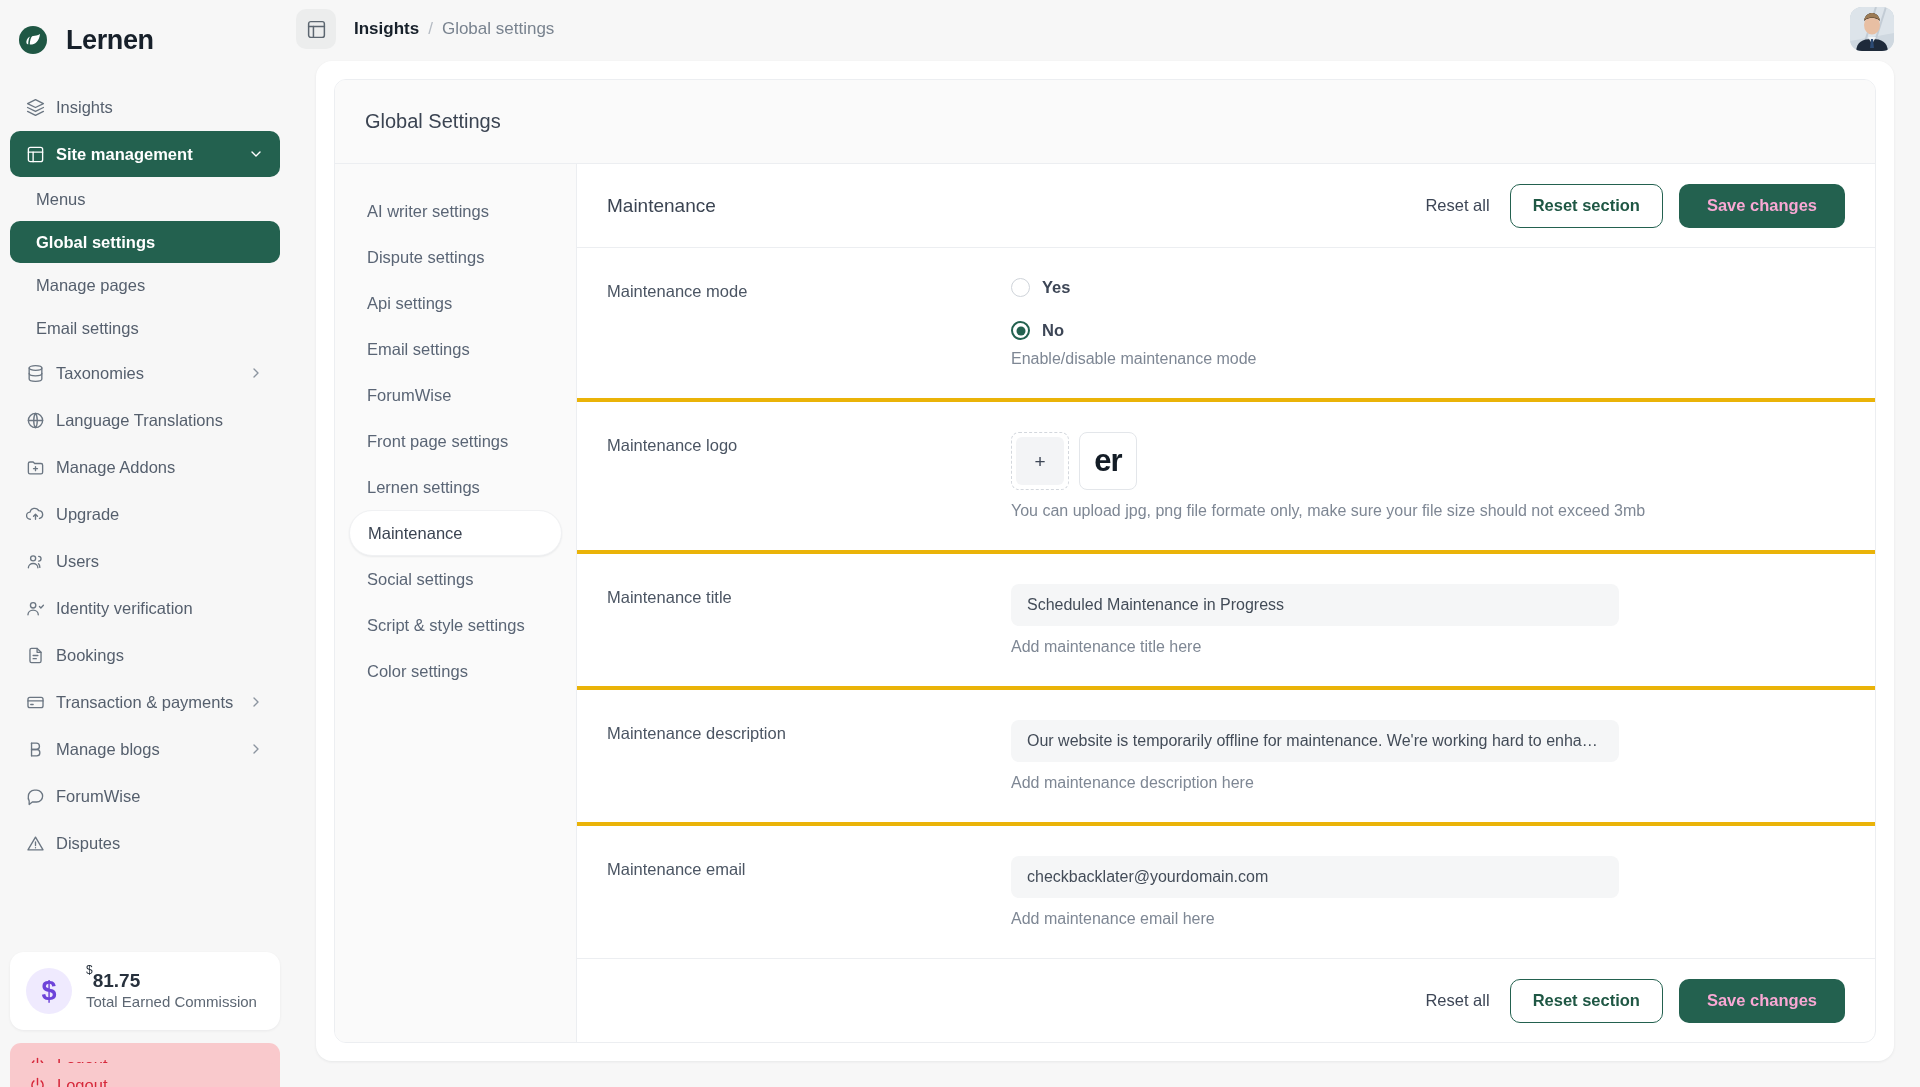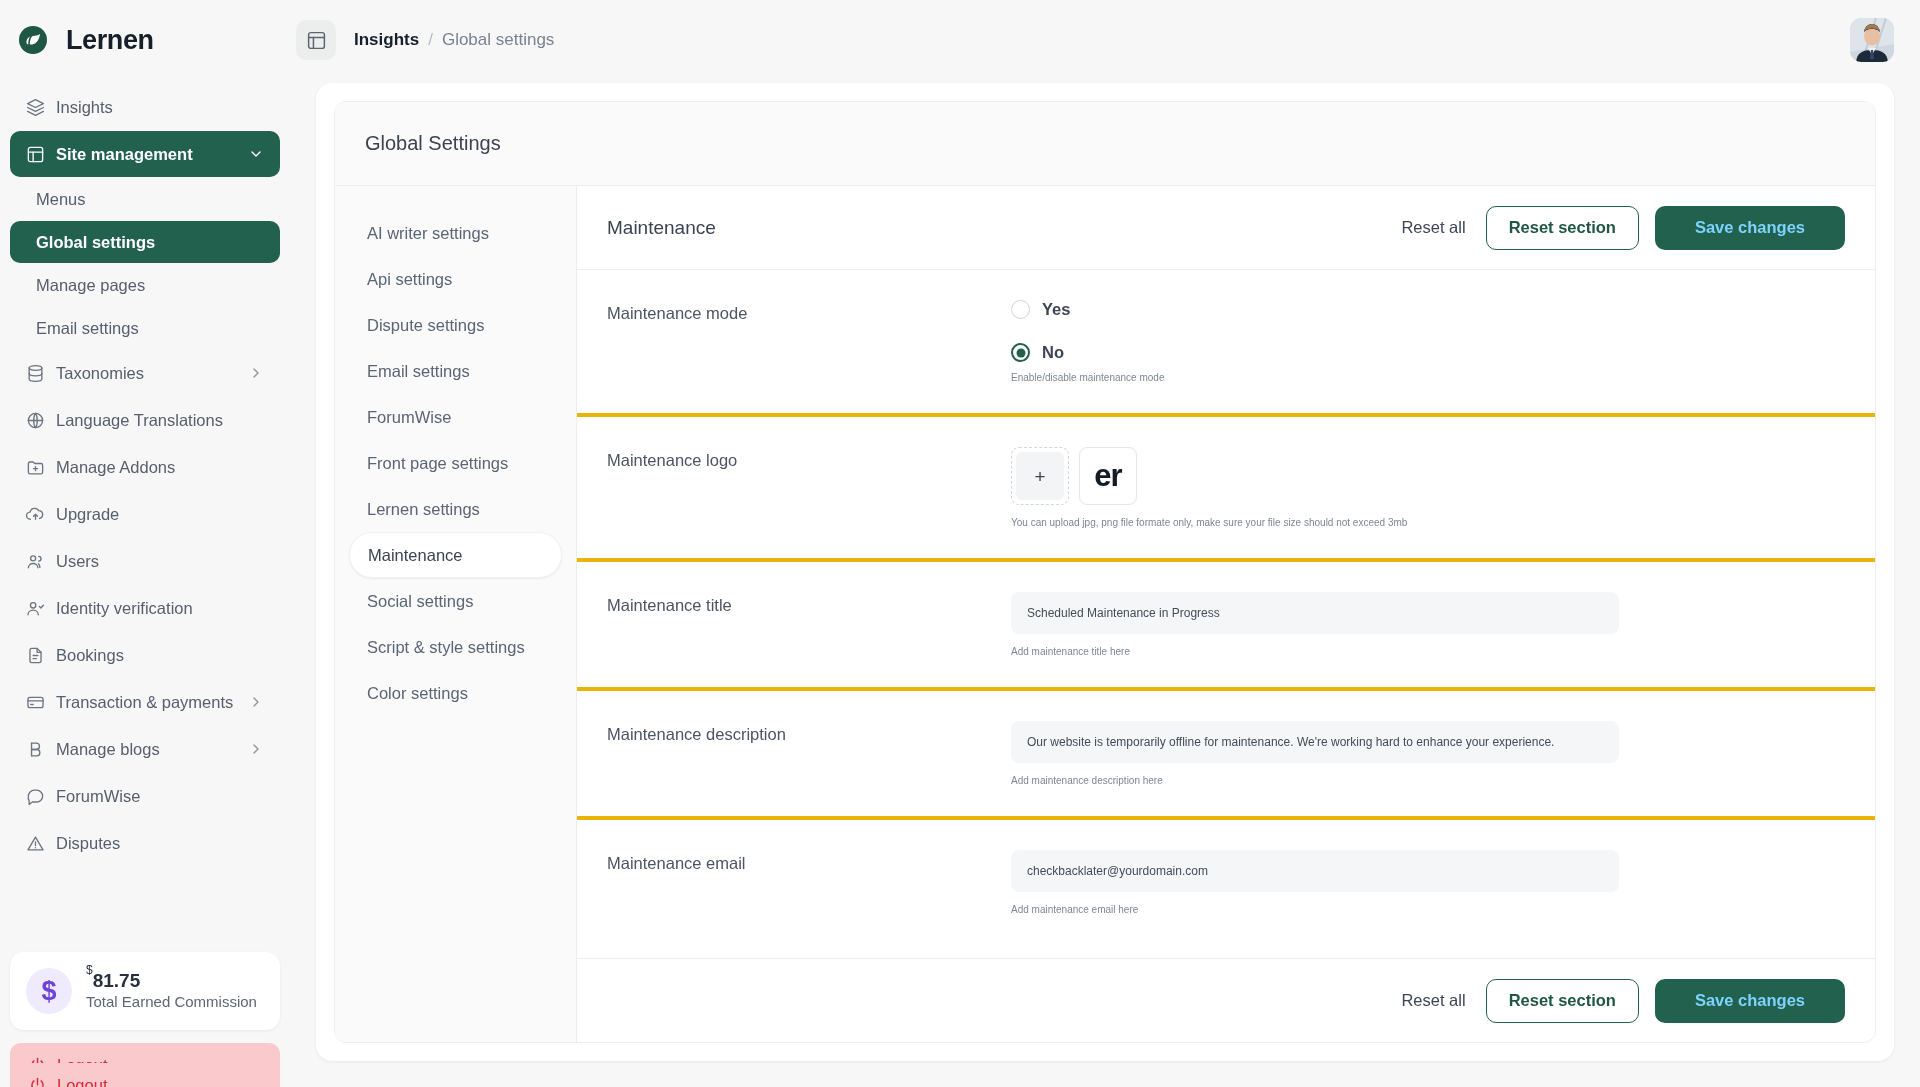--- a/index.html
+++ b/index.html
@@ -160,35 +160,35 @@
   .link-btn {
     color:#3d4656; font-size:16.5px; cursor:pointer; background:none; border:none;
     font-family: inherit; padding: 6px 4px;
   }
   .btn-outline {
     height: 44px; padding: 0 22px; border-radius: 10px;
     border:1.5px solid #23614f; background:#fff; color:#1f5744;
     font-size:16.5px; font-weight:700; cursor:pointer; font-family:inherit;
   }
   .btn-solid {
-    height: 44px; padding: 0 40px; border-radius: 10px;
-    border:none; background:#23614f; color:#7dd3fc;
+    height: 44px; padding: 0 28px; border-radius: 10px;
+    border:none; background:#23614f; color:#f9a8d4;
     font-size:16.5px; font-weight:700; cursor:pointer; font-family:inherit;
   }
 
   .row {
     display:flex; padding: 30px 30px 30px 30px;
     border-bottom:4px solid #eab308; min-height: 124px;
   }
   .row-label {
     width: 404px; flex:0 0 404px; font-size:16.5px; color:#4b5563;
     padding-top: 4px;
   }
   .row-field { flex:1; min-width:0; }
-  .hint { font-size:10px; color:#7e8794; margin-top:12px; }
+  .hint { font-size:16px; color:#7e8794; margin-top:12px; }
   .hint.wide { color:#7e8794; }
 
   .radio-line { display:flex; align-items:center; gap:12px; margin-bottom: 24px; }
   .radio {
     width:19px; height:19px; border-radius:50%;
     border:1.6px solid #cfd4da; background:#fff; flex:0 0 19px;
     cursor:pointer; position:relative;
   }
   .radio.on { border:2px solid #23614f; }
   .radio.on::after {
@@ -215,21 +215,21 @@
     overflow:hidden; cursor:pointer;
   }
   .logo-thumb span {
     font-size: 31px; font-weight:700; color:#131c26; letter-spacing:-1px;
     filter: blur(.35px);
   }
 
   .txt {
     width: 100%; max-width: 608px; height: 42px;
     background:#f5f6f7; border:none; border-radius:8px;
-    padding: 0 16px; font-size:12px; color:#434c58;
+    padding: 0 16px; font-size:16px; color:#434c58;
     font-family: inherit; outline:none;
     text-overflow: ellipsis; white-space: nowrap; overflow:hidden;
   }
   .txt::placeholder { color:#9aa3ae; }
 </style>
 </head>
 <body>
 
 <div class="app">
 
@@ -490,24 +490,24 @@
 
           <div class="settings-head">Global Settings</div>
 
           <div class="body-split">
 
             <div class="set-nav">
               <div class="set-nav-item">
                   <span>AI writer settings</span>
                 </div>
               <div class="set-nav-item">
+                  <span>Dispute settings</span>
+                </div>
+              <div class="set-nav-item">
                   <span>Api settings</span>
-                </div>
-              <div class="set-nav-item">
-                  <span>Dispute settings</span>
                 </div>
               <div class="set-nav-item">
                   <span>Email settings</span>
                 </div>
               <div class="set-nav-item">
                   <span>ForumWise</span>
                 </div>
               <div class="set-nav-item">
                   <span>Front page settings</span>
                 </div>

